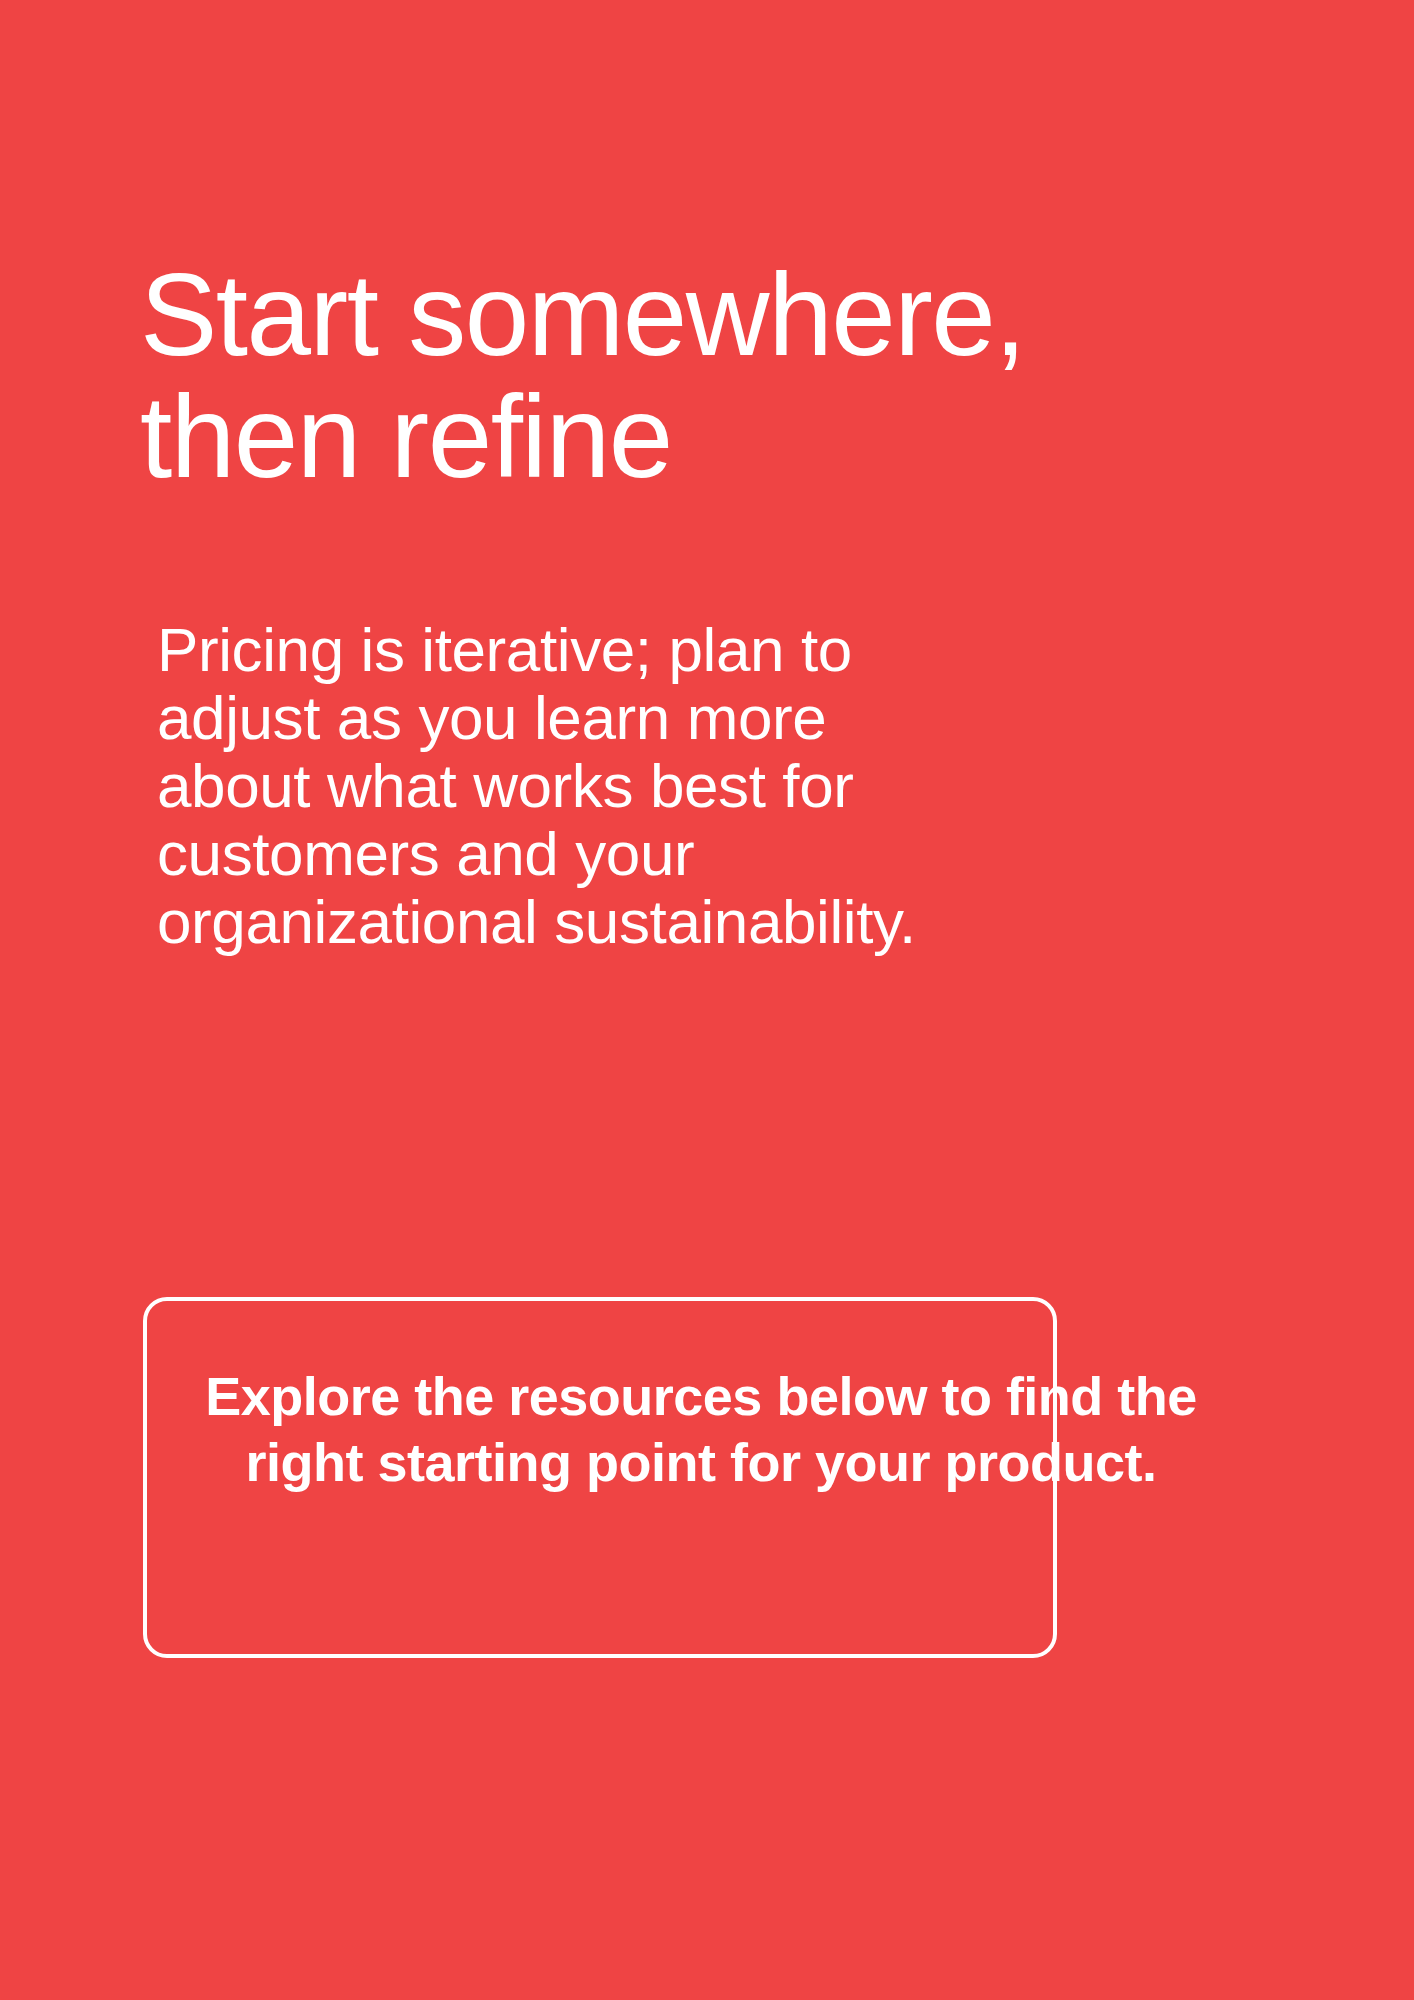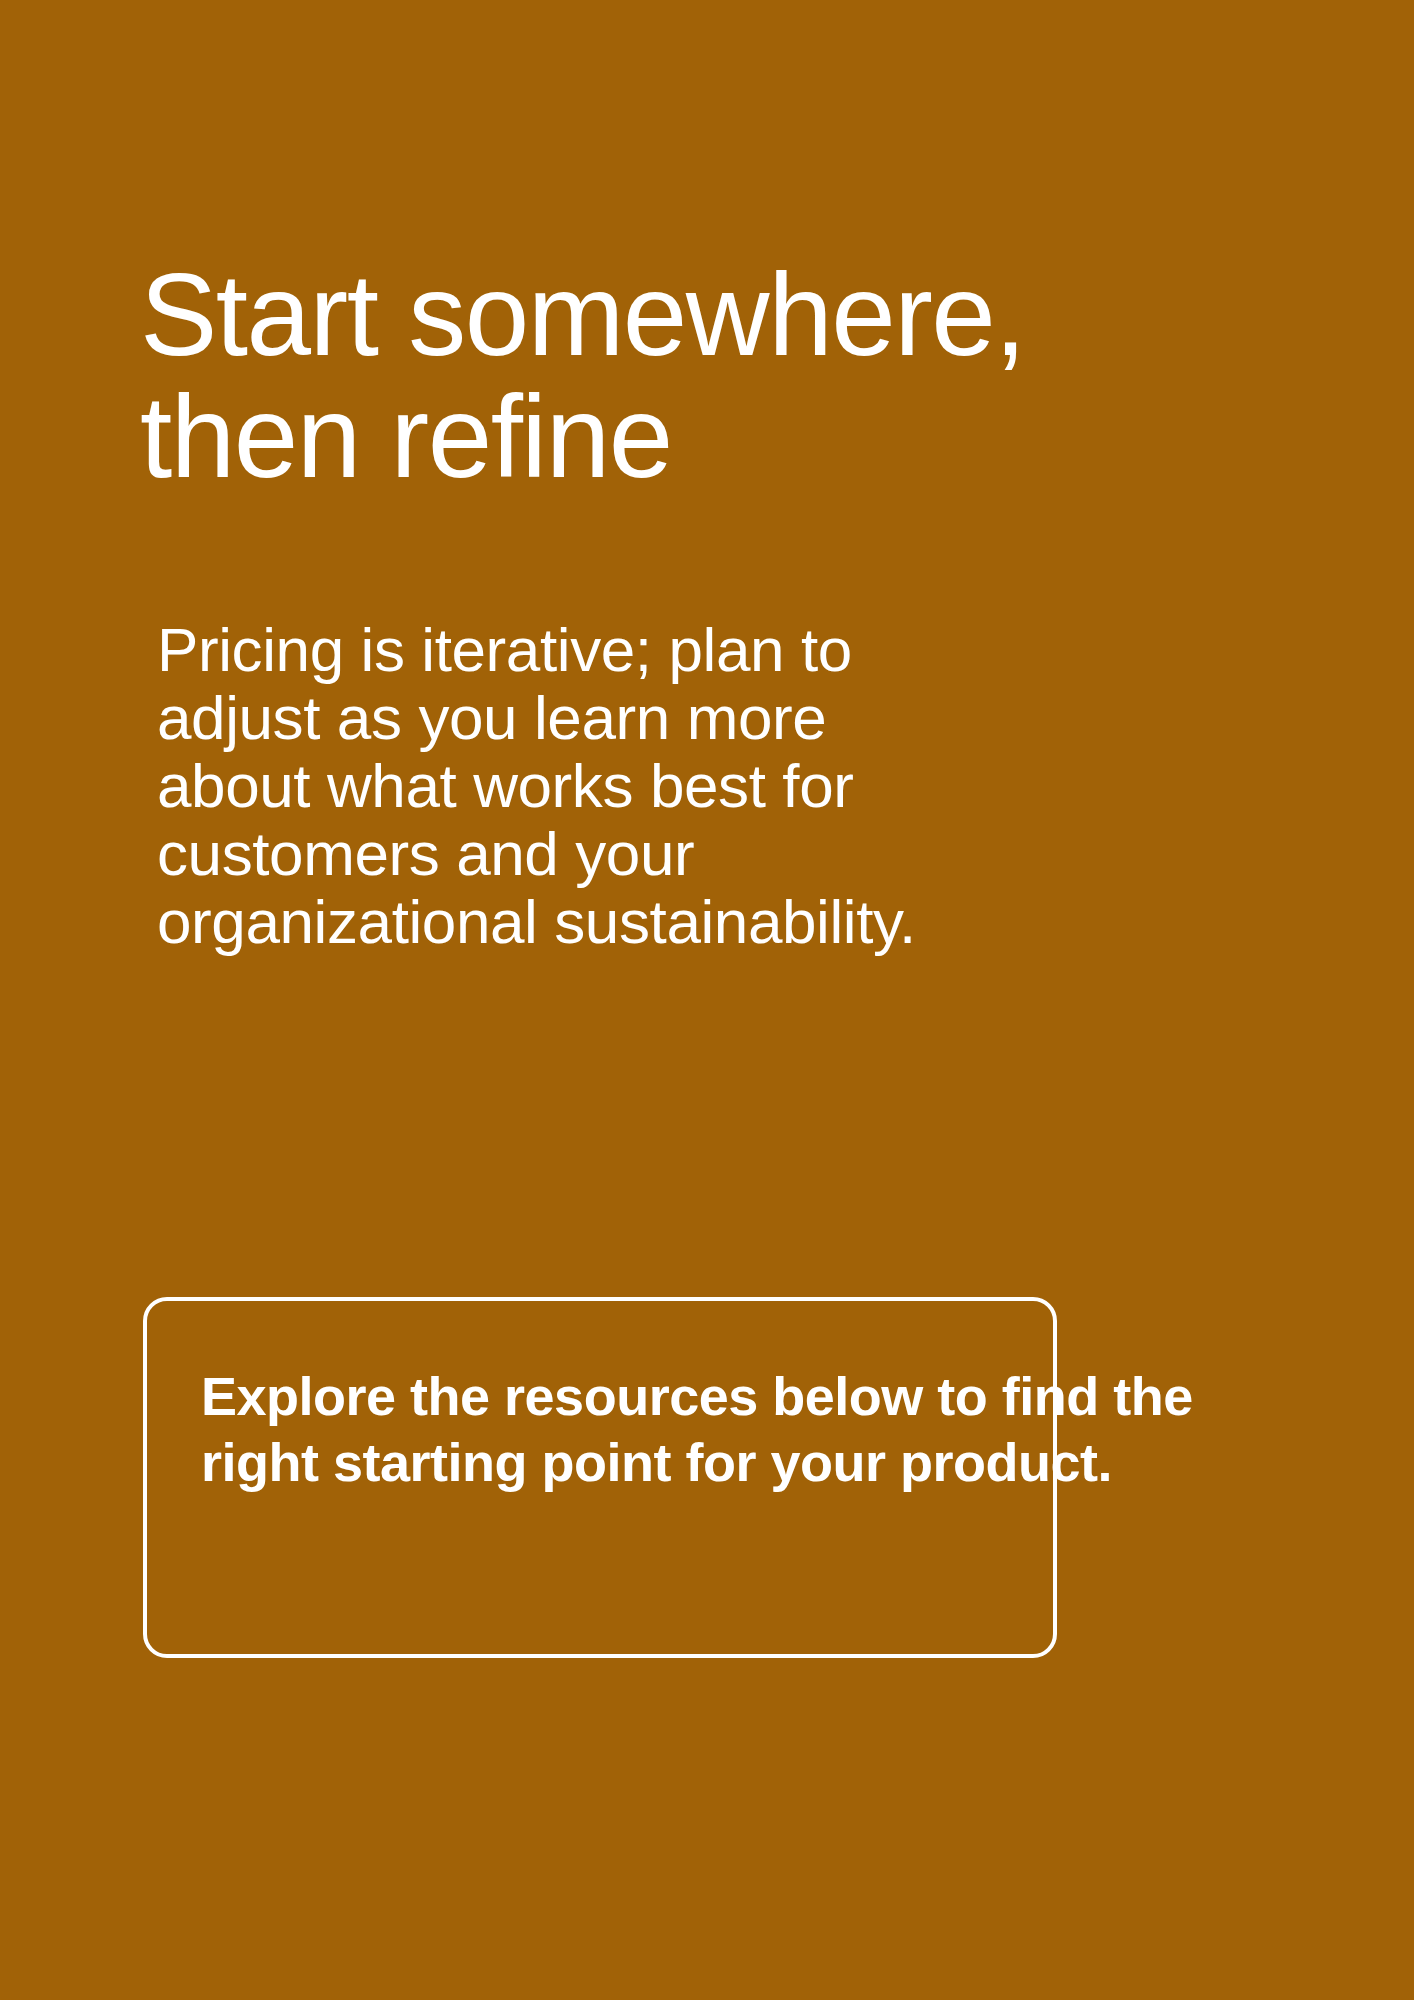--- a/index.html
+++ b/index.html
@@ -11,21 +11,21 @@
     height: 2000px;
     background: #cc2630;
     font-family: "Liberation Sans", sans-serif;
     overflow: hidden;
   }
 
   .slide {
     position: relative;
     width: 1414px;
     height: 2000px;
-    background: #a16207;
+    background: #ef4444;
     box-sizing: border-box;
   }
 
   .content {
     position: absolute;
     left: 140px;
     top: 255px;
     width: 1145px;
   }
 
@@ -54,20 +54,21 @@
 
   .callout-box {
     position: absolute;
     left: 143px;
     top: 1297px;
     width: 914px;
     height: 361px;
     border: 4px solid #ffffff;
     border-radius: 24px;
     box-sizing: border-box;
+    text-align: center;
   }
 
   .callout-text {
     position: absolute;
     left: 54px;
     top: 62px;
     width: 1000px;
     color: #ffffff;
     font-family: "Liberation Sans", sans-serif;
     font-weight: 700;

